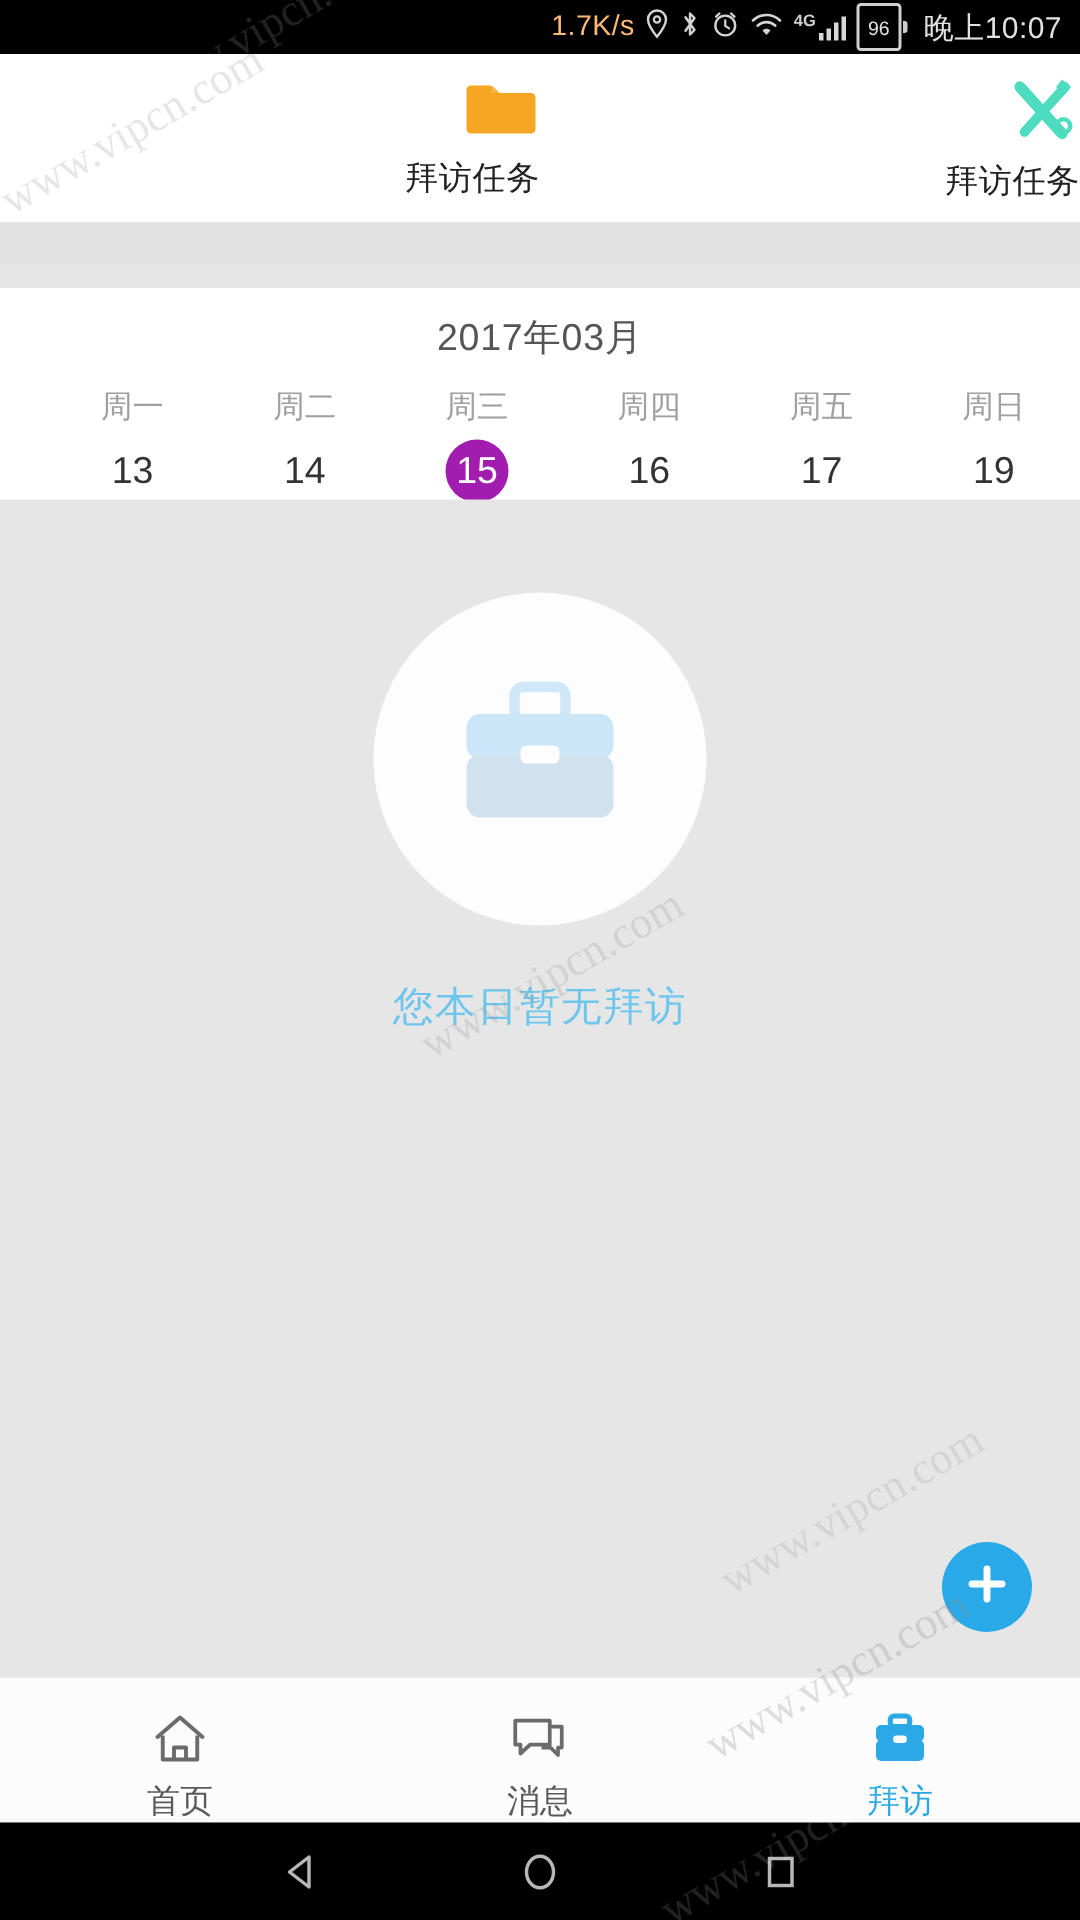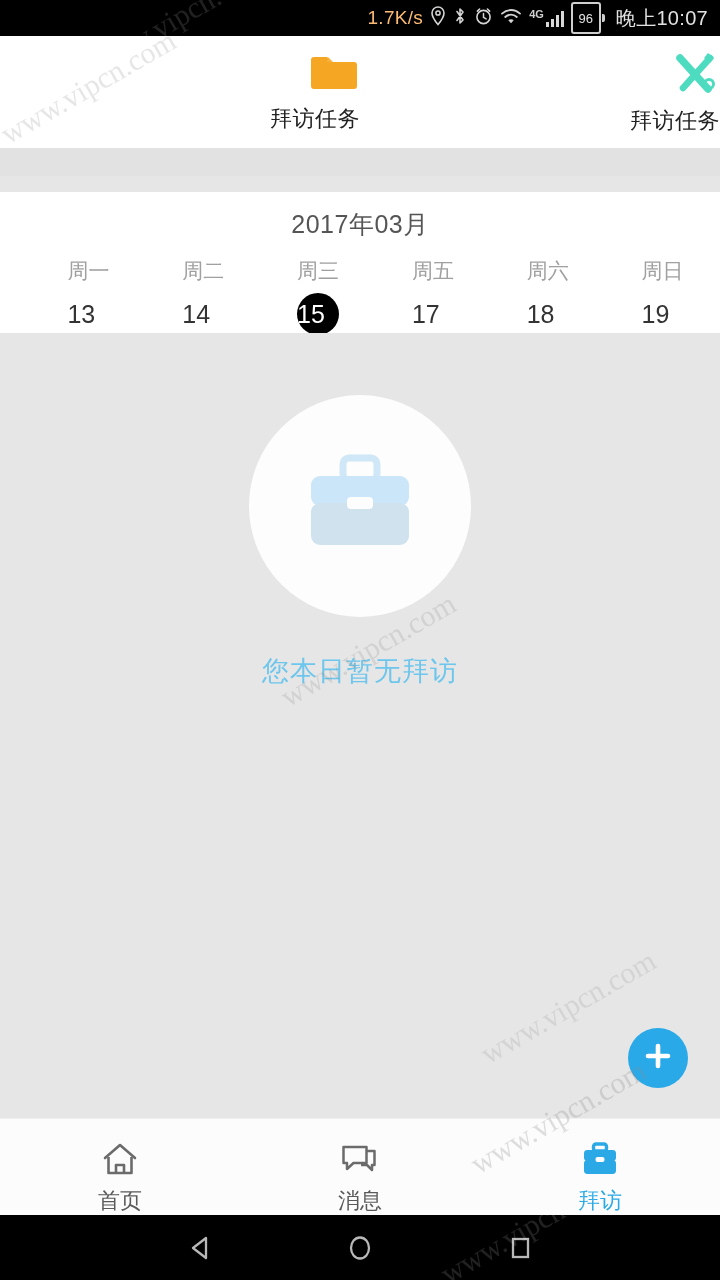--- a/index.html
+++ b/index.html
@@ -156,26 +156,26 @@
   .cal-dow {
     font-size: 21px;
     color: #a0a0a0;
   }
   .cal-num {
     font-size: 25px;
     color: #333333;
     width: 42px;
     height: 42px;
     line-height: 42px;
-    text-align: left;
+    text-align: center;
     border-radius: 50%;
     box-sizing: border-box;
   }
   .cal-day.selected .cal-num {
-    background: #000000;
+    background: #a21caf;
     color: #ffffff;
   }
 
   
   .content {
     position: absolute;
     top: 333px; left: 0;
     width: 720px;
     height: 785px;
     background: #e6e6e6;
@@ -370,26 +370,26 @@
       </div>
       <div class="cal-day">
         <span class="cal-dow">周二</span>
         <span class="cal-num">14</span>
       </div>
       <div class="cal-day selected">
         <span class="cal-dow">周三</span>
         <span class="cal-num">15</span>
       </div>
       <div class="cal-day">
+        <span class="cal-dow">周四</span>
+        <span class="cal-num">16</span>
+      </div>
+      <div class="cal-day">
         <span class="cal-dow">周五</span>
         <span class="cal-num">17</span>
-      </div>
-      <div class="cal-day">
-        <span class="cal-dow">周六</span>
-        <span class="cal-num">18</span>
       </div>
       <div class="cal-day">
         <span class="cal-dow">周日</span>
         <span class="cal-num">19</span>
       </div>
     </div>
   </div>
 
   <div class="content">
     <div class="empty-wrap">

